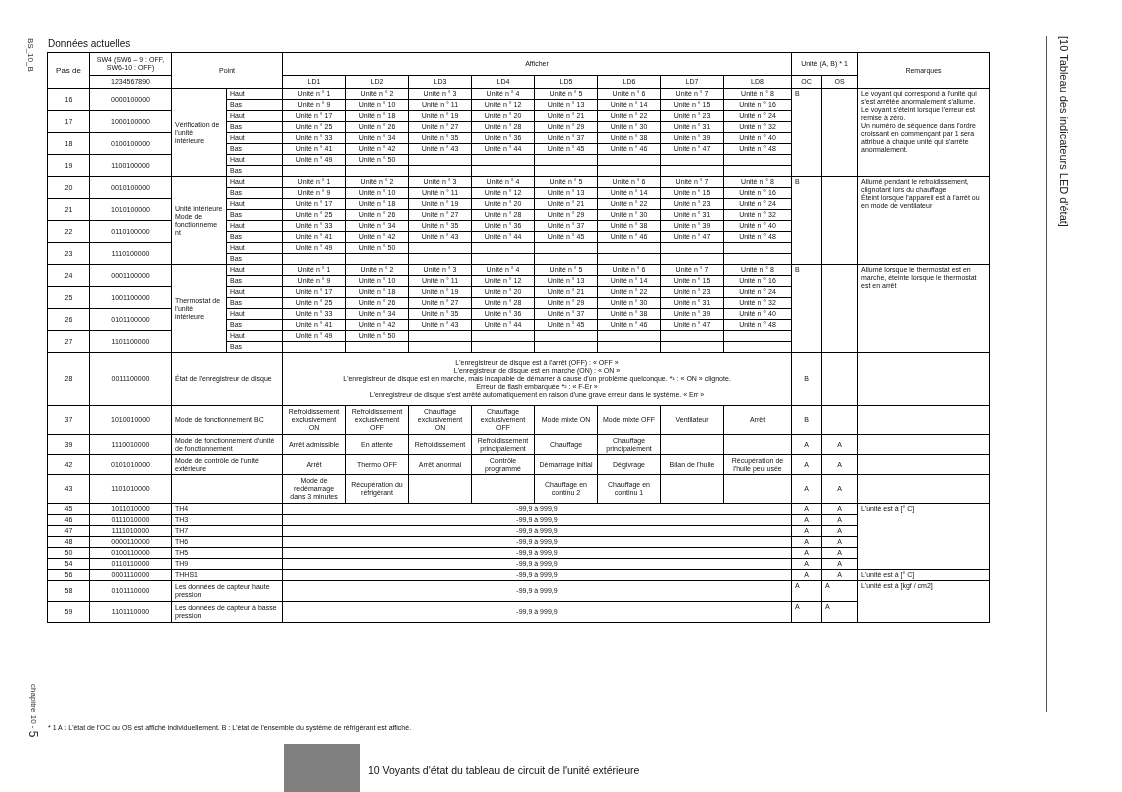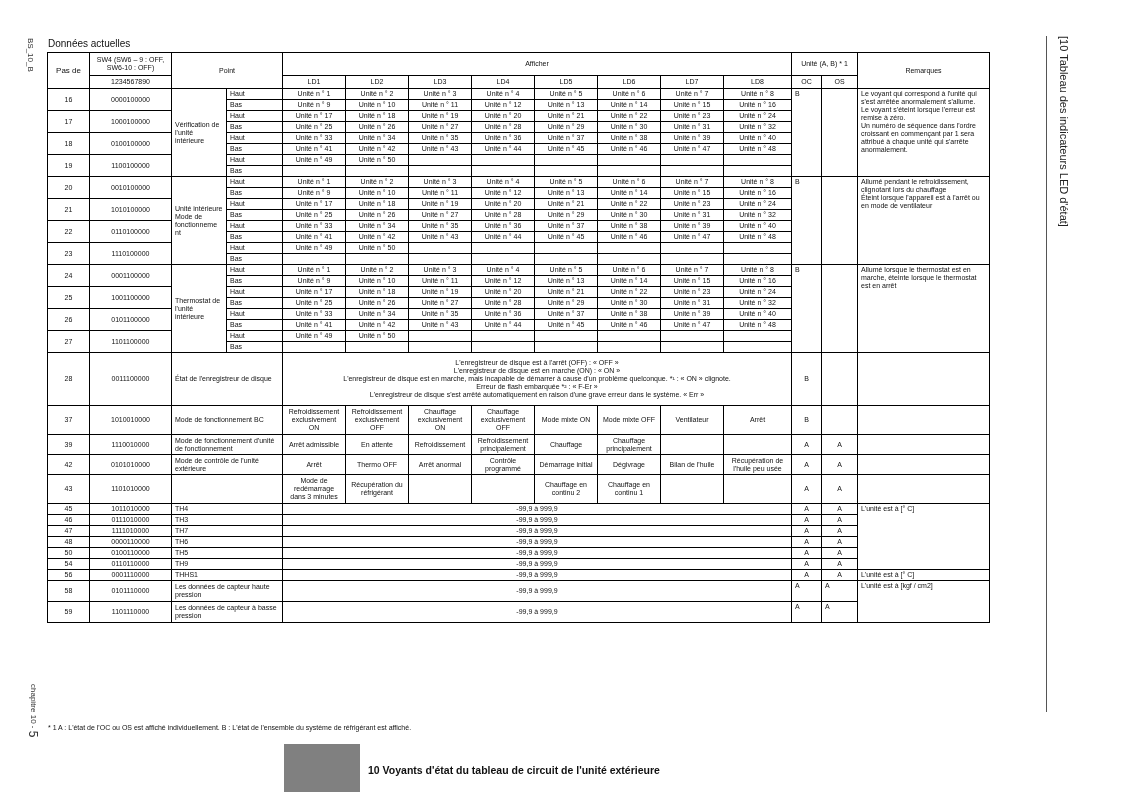--- a/index.html
+++ b/index.html
@@ -21,21 +21,21 @@
   table.main td.l { text-align:left; }
   table.main td.wrap { white-space:normal; }
   table.main td.top { vertical-align:top; text-align:left; white-space:normal; padding-top:1px; }
   table.main td.lbl { text-align:left; white-space:normal; }
   table.main tr.hd td { height:12px; }
   table.main tr.big td { height:52px; }
   table.main tr.tri td { height:28px; }
   table.main tr.two td { height:19px; }
   .footnote { position:absolute; left:48px; top:724px; font-size:7px; }
   .gray-box { position:absolute; left:284px; top:744px; width:76px; height:48px; background:#808080; }
-  .bottom-title { position:absolute; left:368px; top:764px; font-size:10.5px; font-weight:bold;text-align:center; }
+  .bottom-title { position:absolute; left:368px; top:764px; font-size:10.5px; font-weight:normal;text-align:center; }
   .note { white-space:normal; }
 </style>
 </head>
 <body>
 
 <div class="side-code">BS_10_B</div>
 <div class="side-chap"><span>chapitre 10 - </span><b>5</b></div>
 <div class="section-title">Données actuelles</div>
 <div class="right-rule"></div>
 <div class="right-title">[10 Tableau des indicateurs LED d'état]</div>

